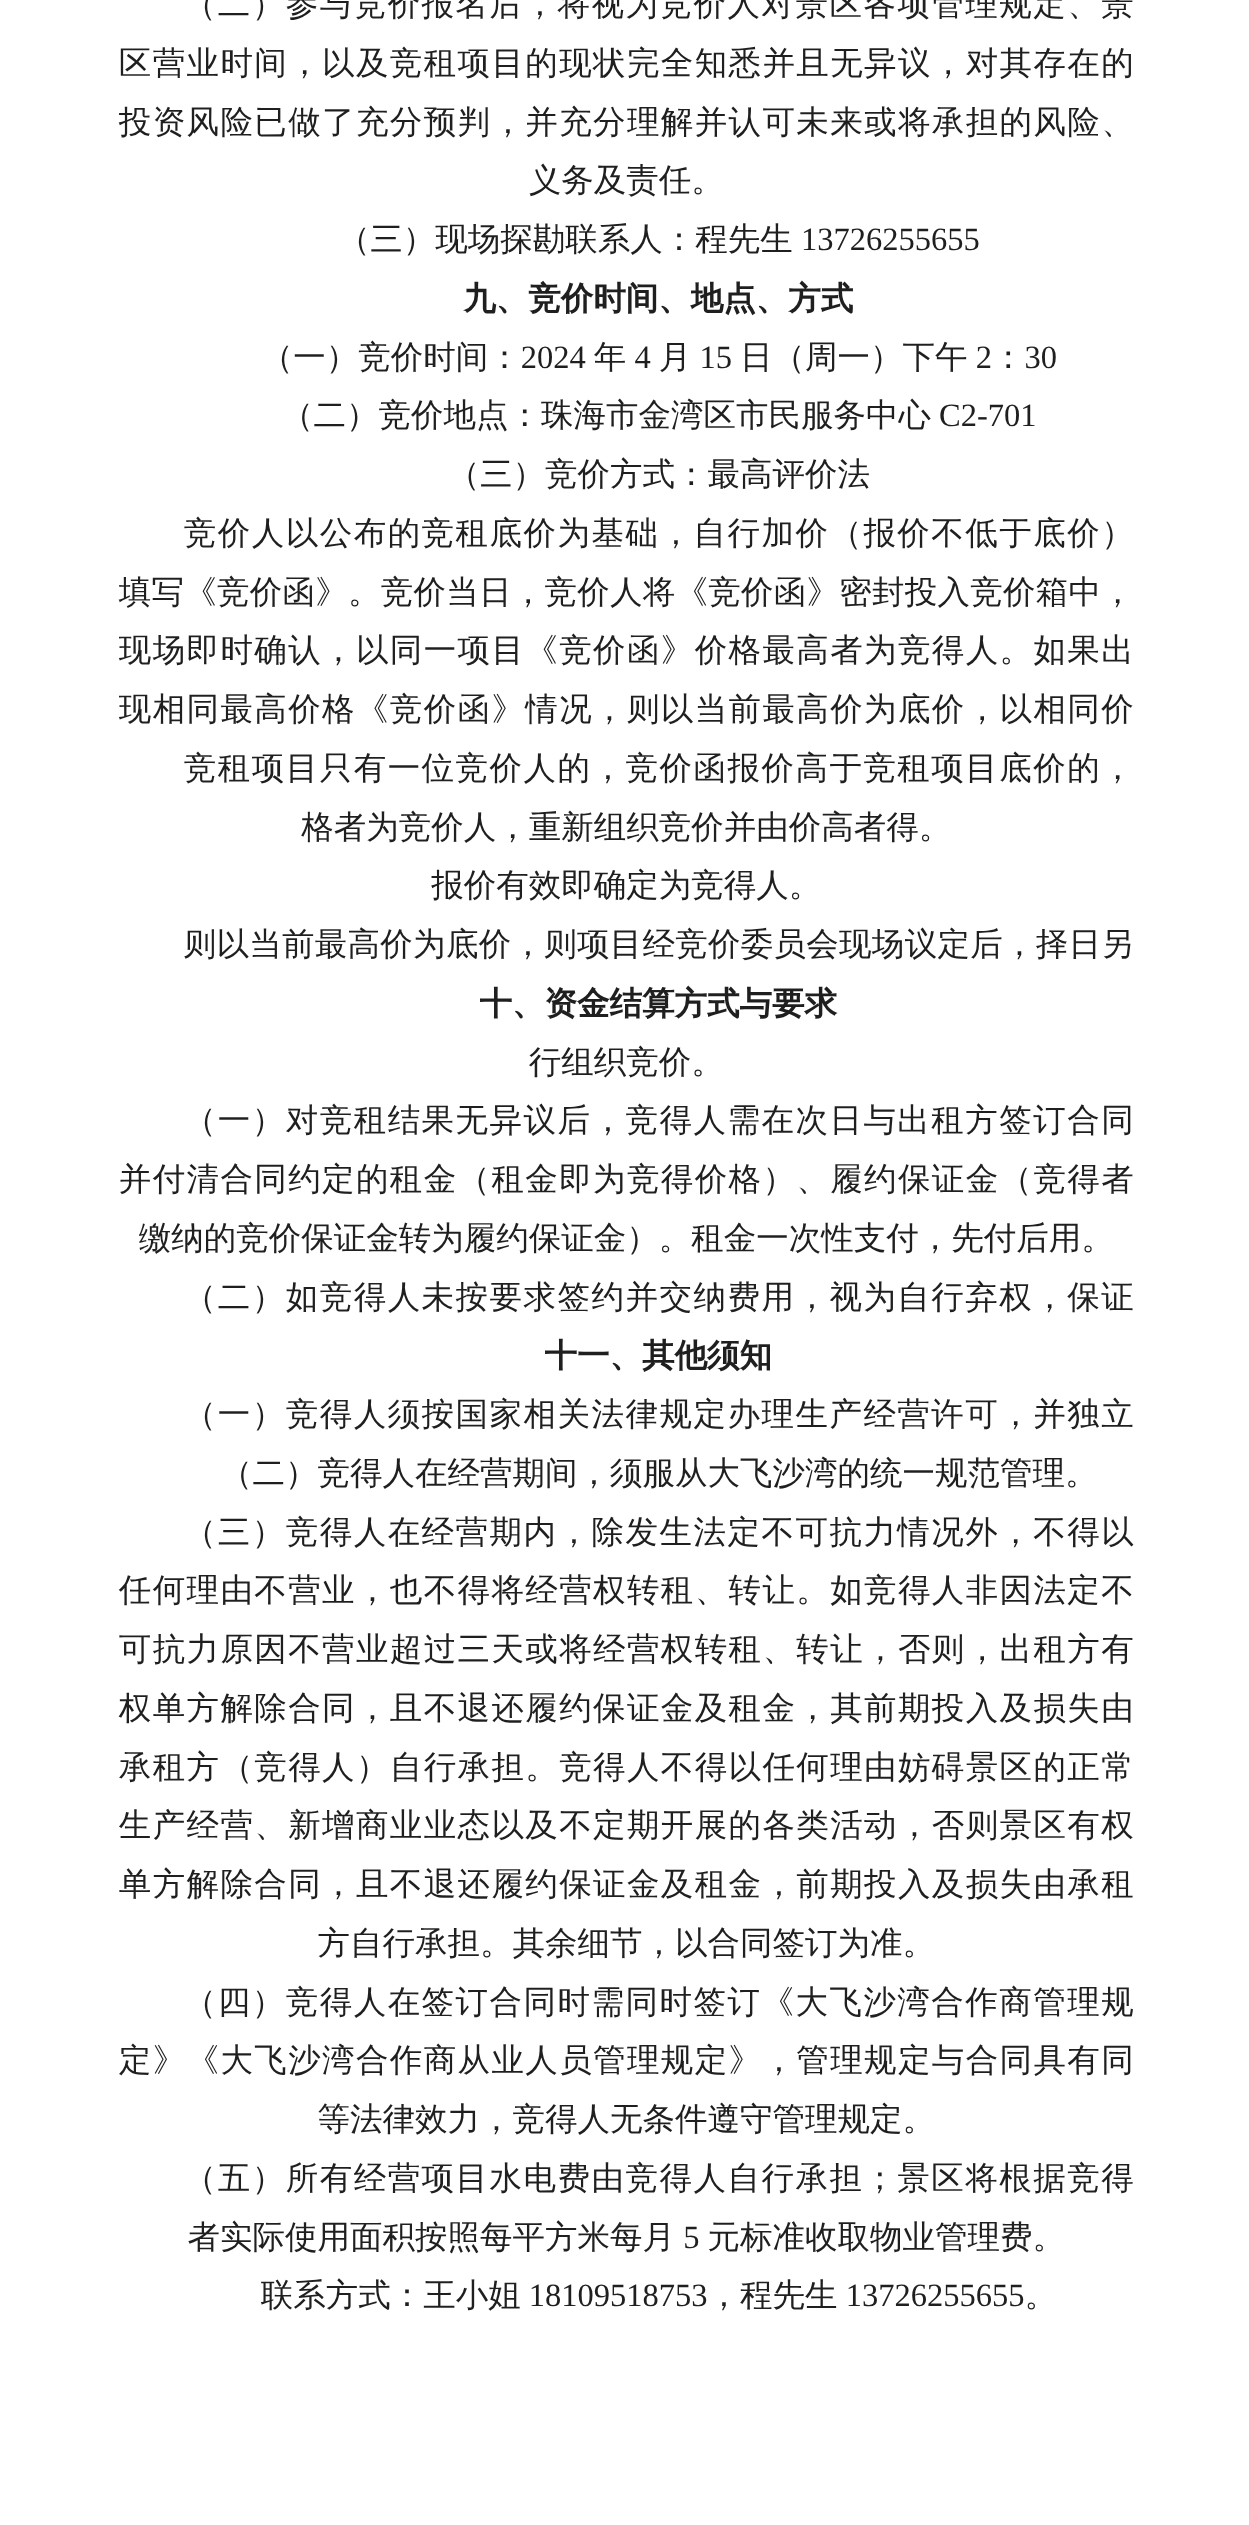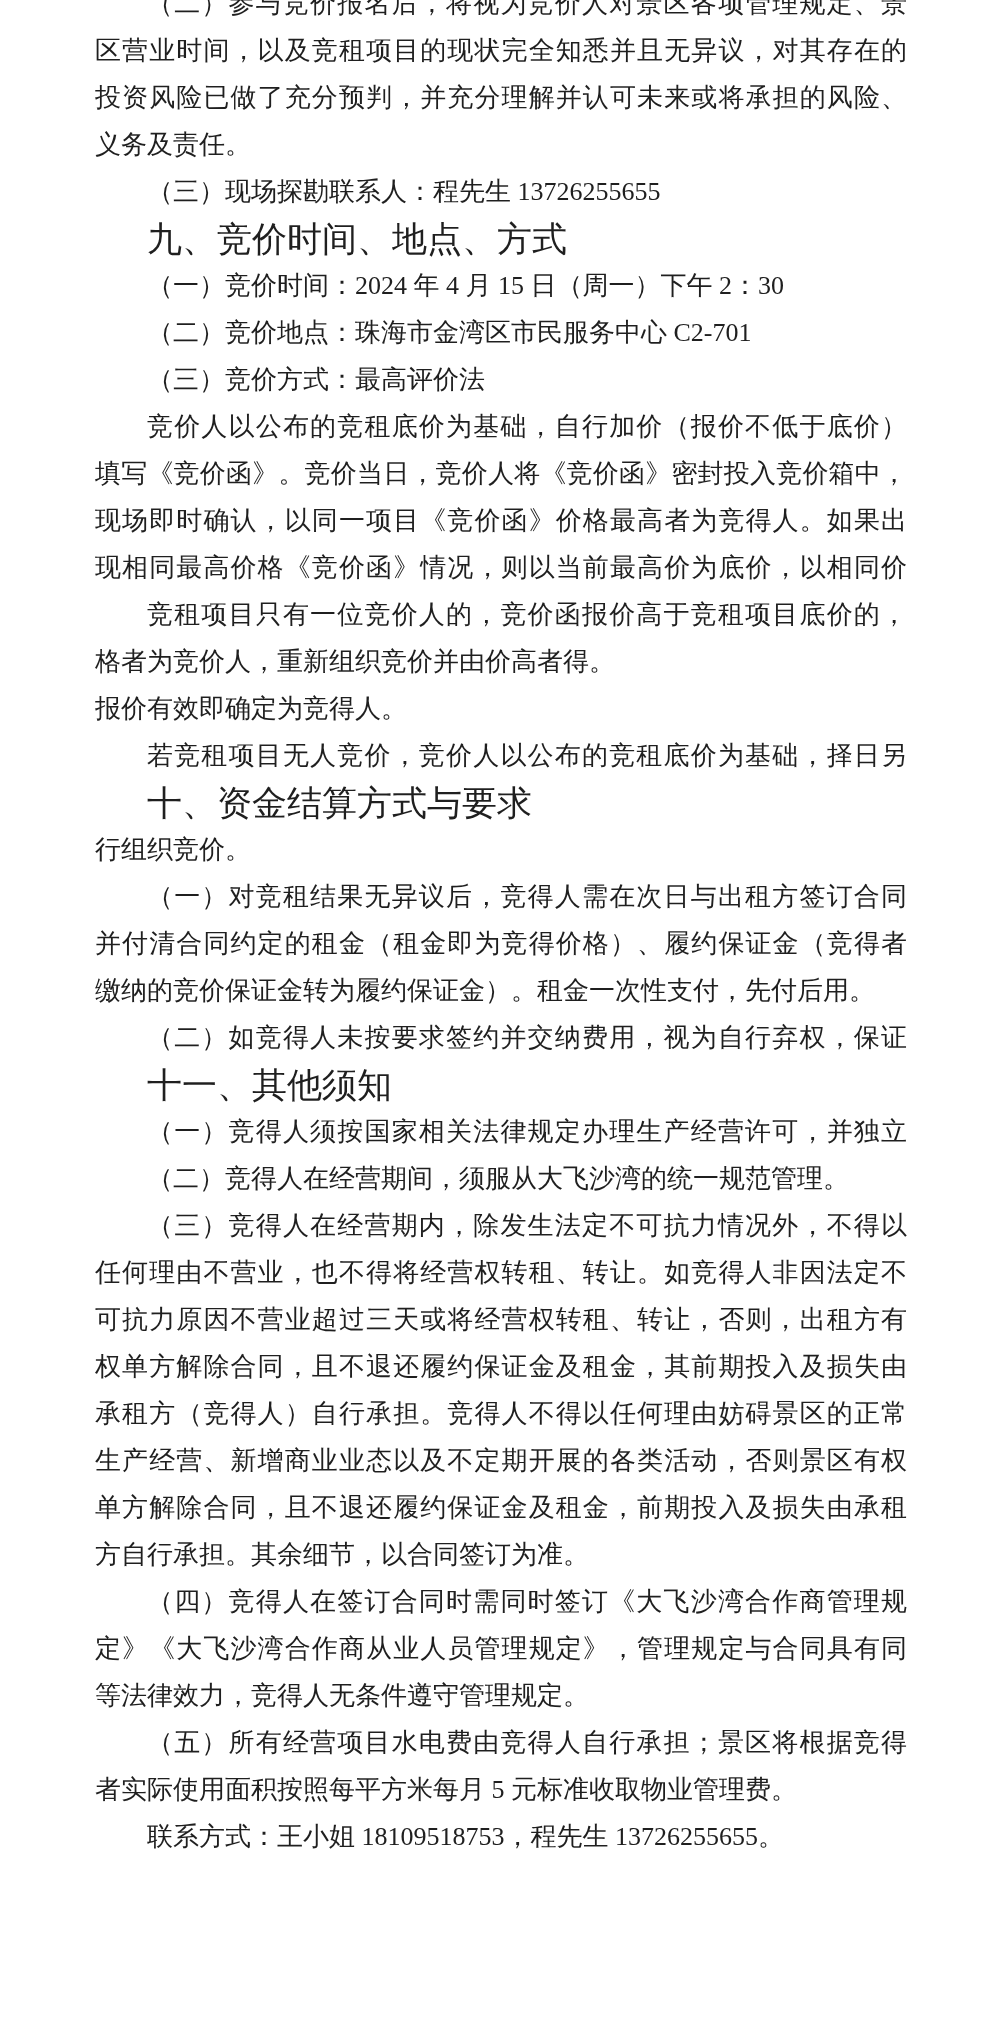--- a/index.html
+++ b/index.html
@@ -19,35 +19,35 @@
     position: absolute;
     left: 95px;
     top: 0;
     width: 812px;
     margin-top: -20px;
   }
   .line {
     height: 47px;
     line-height: 47px;
     font-size: 26px;
-    text-align: left;
+    text-align: center;
     white-space: nowrap;
   }
   .line.flush {
     white-space: normal;
     text-align: justify;
     text-align-last: justify;
   }
   .line.indent {
     padding-left: 52px;
   }
   .line.heading {
     font-family: "Liberation Sans", "DejaVu Sans", sans-serif;
-    font-weight: 400;
-    font-size: 35px;
+    font-weight: 700;
+    font-size: 26px;
   }
 </style>
 </head>
 <body>
 
 <div class="page">
     <div class="line indent flush">（二）参与竞价报名后，将视为竞价人对景区各项管理规定、景</div>
     <div class="line flush">区营业时间，以及竞租项目的现状完全知悉并且无异议，对其存在的</div>
     <div class="line flush">投资风险已做了充分预判，并充分理解并认可未来或将承担的风险、</div>
     <div class="line">义务及责任。</div>
@@ -56,21 +56,21 @@
     <div class="line indent">（一）竞价时间：2024 年 4 月 15 日（周一）下午 2：30</div>
     <div class="line indent">（二）竞价地点：珠海市金湾区市民服务中心 C2-701</div>
     <div class="line indent">（三）竞价方式：最高评价法</div>
     <div class="line indent flush">竞价人以公布的竞租底价为基础，自行加价（报价不低于底价）</div>
     <div class="line flush">填写《竞价函》。竞价当日，竞价人将《竞价函》密封投入竞价箱中，</div>
     <div class="line flush">现场即时确认，以同一项目《竞价函》价格最高者为竞得人。如果出</div>
     <div class="line flush">现相同最高价格《竞价函》情况，则以当前最高价为底价，以相同价</div>
     <div class="line indent flush">竞租项目只有一位竞价人的，竞价函报价高于竞租项目底价的，</div>
     <div class="line">格者为竞价人，重新组织竞价并由价高者得。</div>
     <div class="line">报价有效即确定为竞得人。</div>
-    <div class="line indent flush">若竞租项目无人竞价，竞价人以公布的竞租底价为基础，择日另</div>
+    <div class="line indent flush">则以当前最高价为底价，则项目经竞价委员会现场议定后，择日另</div>
     <div class="line heading indent">十、资金结算方式与要求</div>
     <div class="line">行组织竞价。</div>
     <div class="line indent flush">（一）对竞租结果无异议后，竞得人需在次日与出租方签订合同</div>
     <div class="line flush">并付清合同约定的租金（租金即为竞得价格）、履约保证金（竞得者</div>
     <div class="line">缴纳的竞价保证金转为履约保证金）。租金一次性支付，先付后用。</div>
     <div class="line indent flush">（二）如竞得人未按要求签约并交纳费用，视为自行弃权，保证</div>
     <div class="line heading indent">十一、其他须知</div>
     <div class="line indent flush">（一）竞得人须按国家相关法律规定办理生产经营许可，并独立</div>
     <div class="line indent">（二）竞得人在经营期间，须服从大飞沙湾的统一规范管理。</div>
     <div class="line indent flush">（三）竞得人在经营期内，除发生法定不可抗力情况外，不得以</div>

